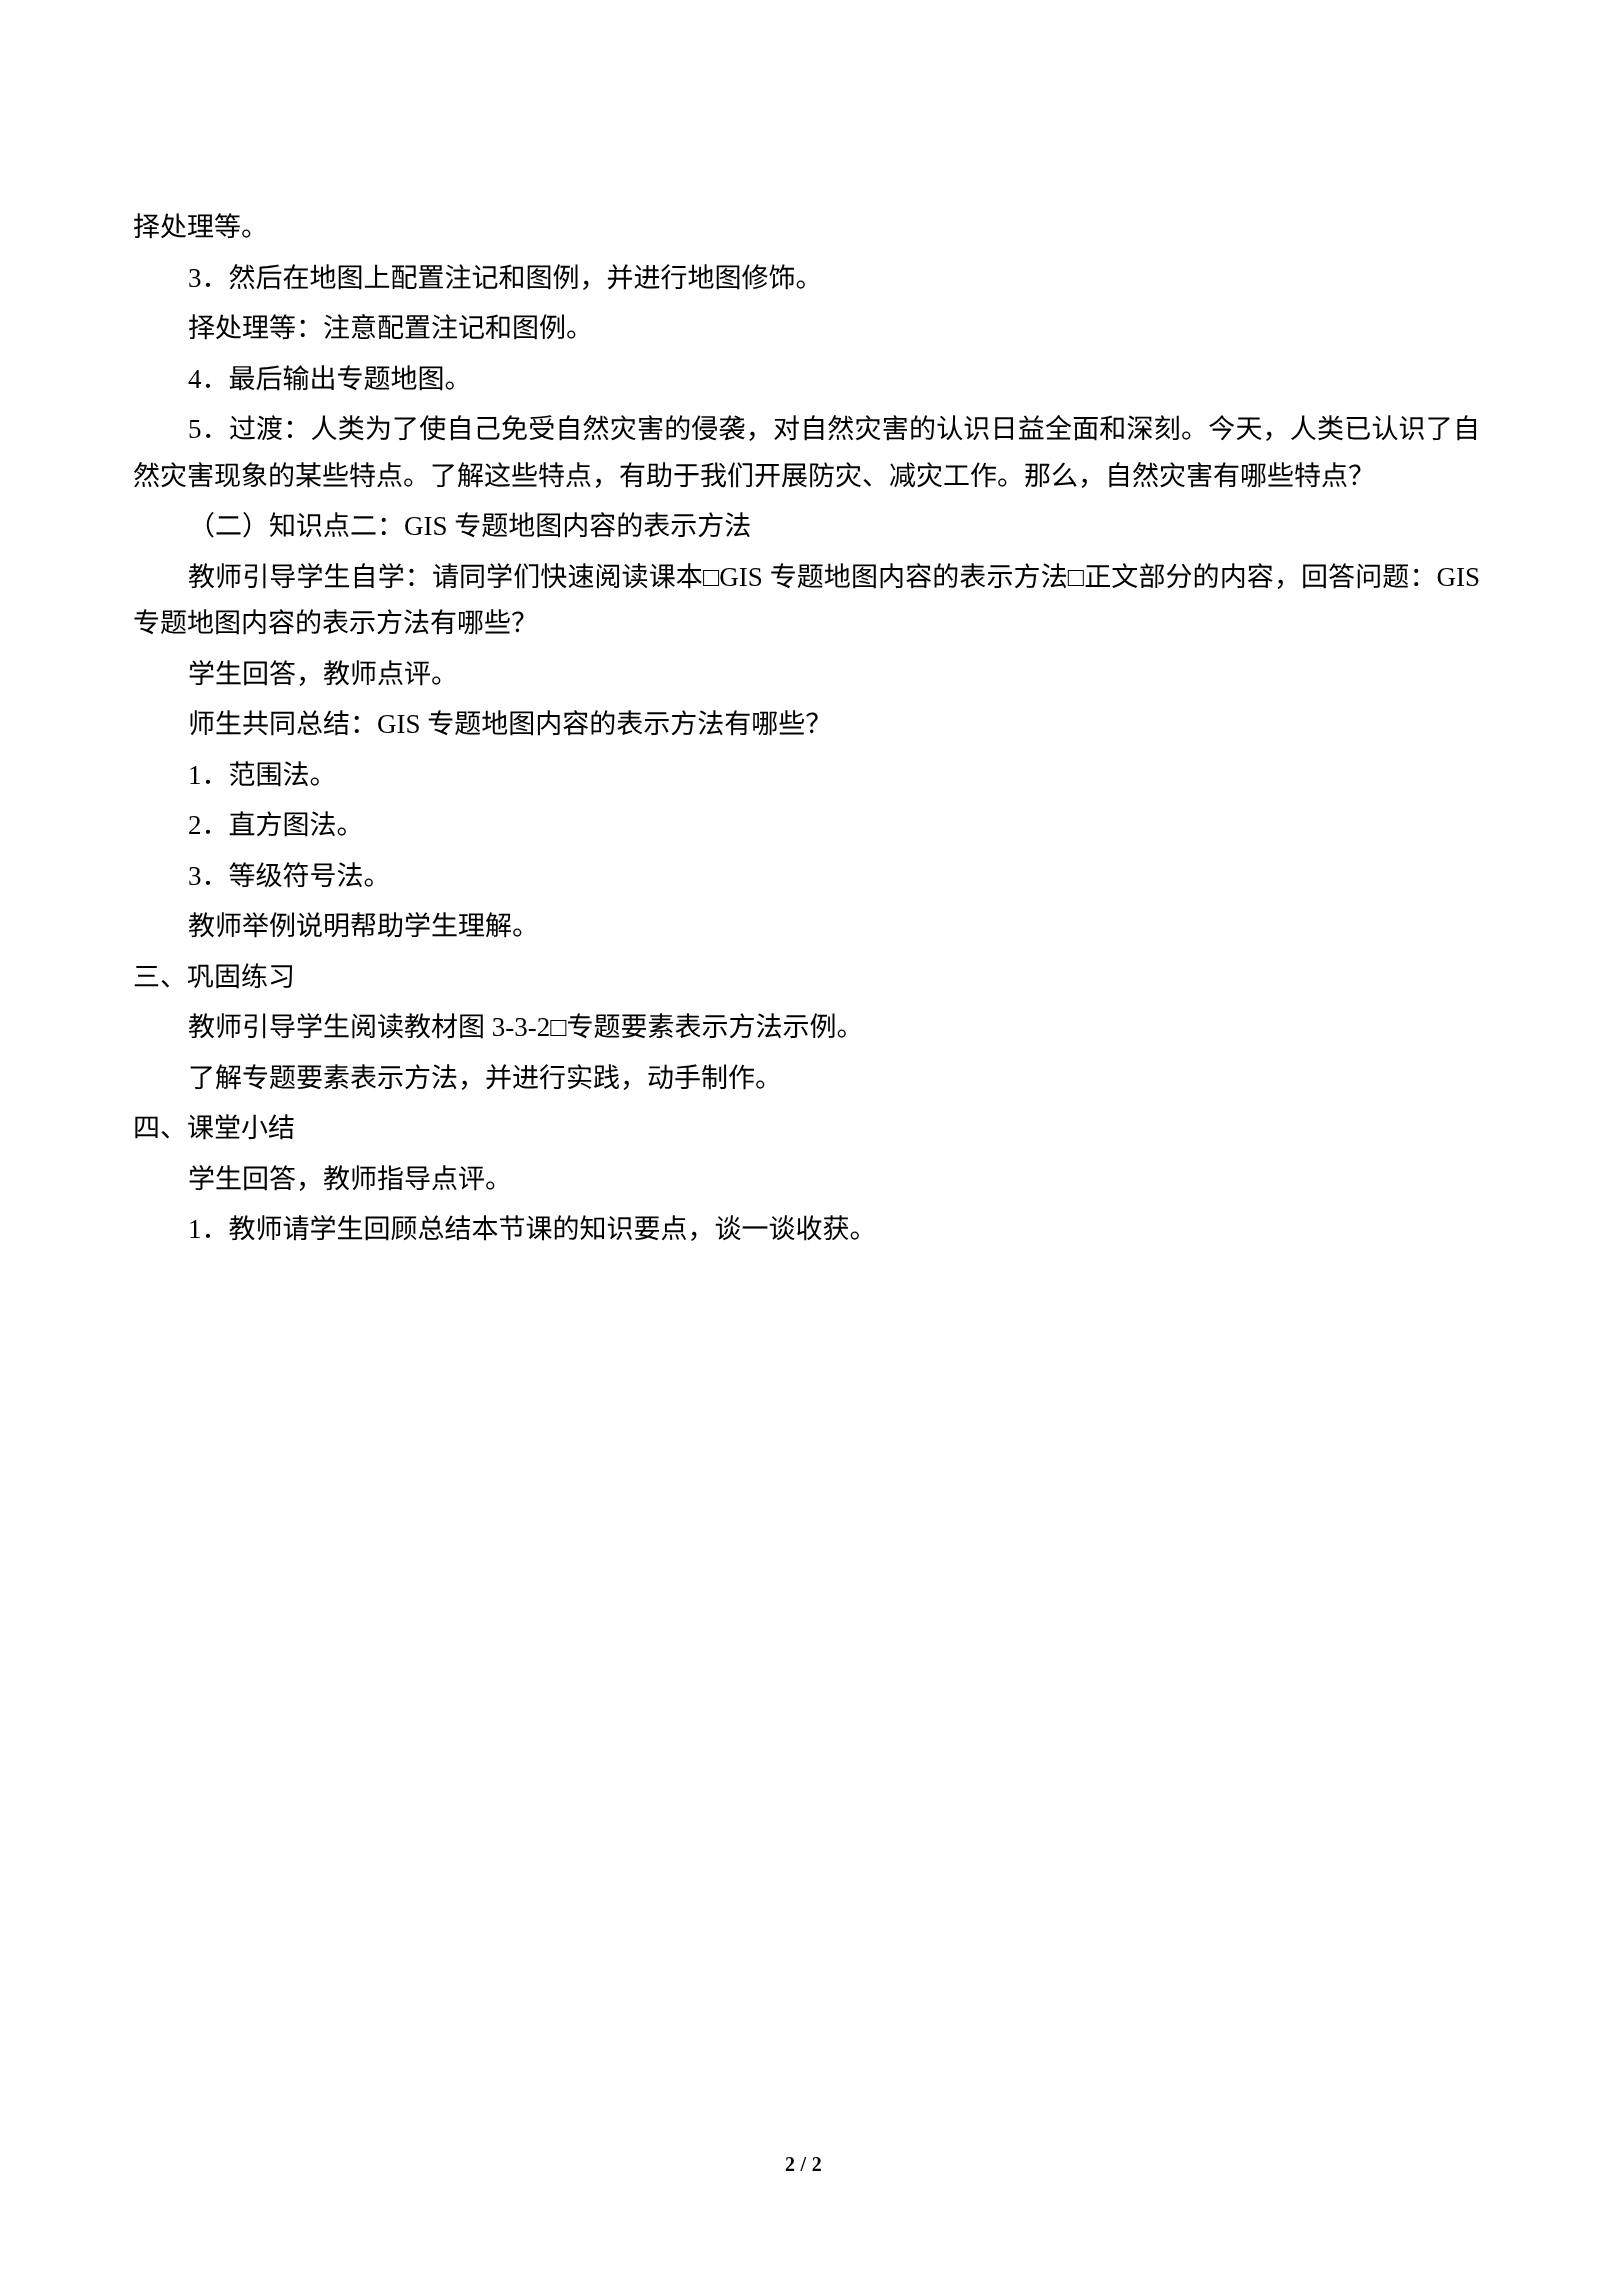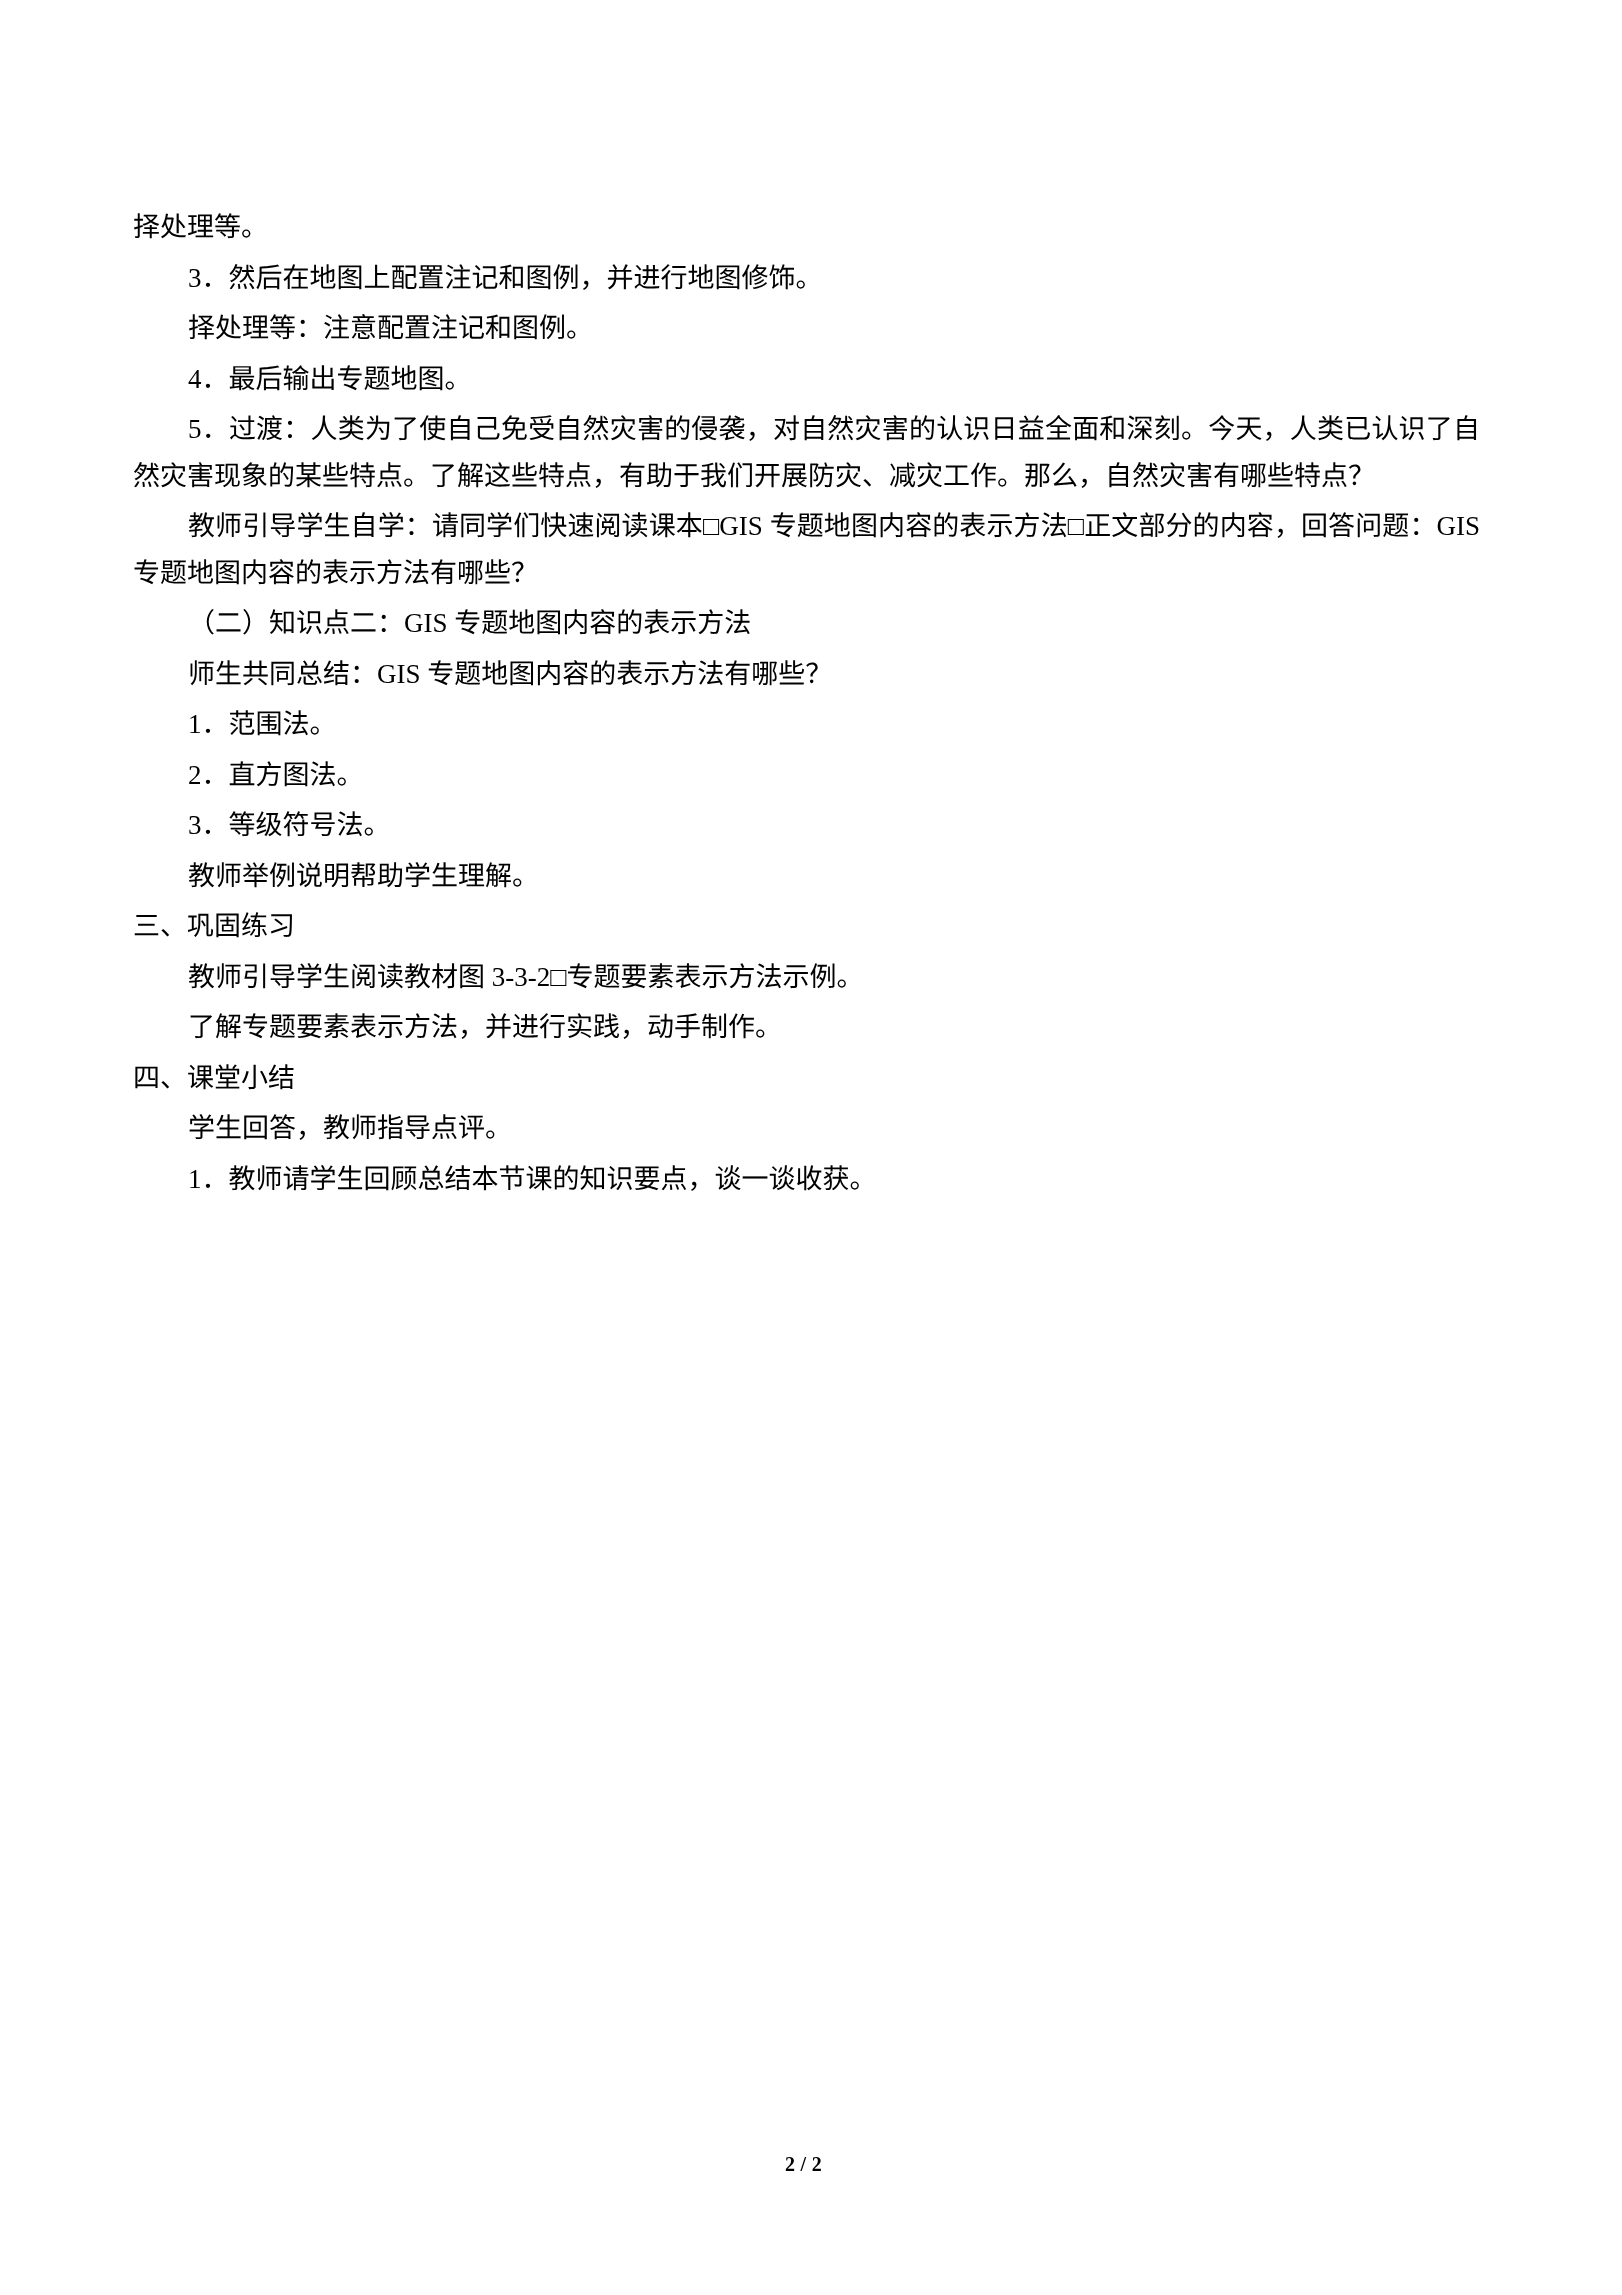--- a/index.html
+++ b/index.html
@@ -55,22 +55,23 @@
 <body>
 
 <div class="page">
 
   <div class="body-text">
     <p class="para indent0">择处理等。</p>
     <p class="para indent1">3．然后在地图上配置注记和图例，并进行地图修饰。</p>
     <p class="para indent1">择处理等：注意配置注记和图例。</p>
     <p class="para indent1">4．最后输出专题地图。</p>
     <p class="para indent1">5．过渡：人类为了使自己免受自然灾害的侵袭，对自然灾害的认识日益全面和深刻。今天，人类已认识了自然灾害现象的某些特点。了解这些特点，有助于我们开展防灾、减灾工作。那么，自然灾害有哪些特点？</p>
+    <p class="para indent1">（二）知识点二：GIS 专题地图内容的表示方法</p>
     <p class="para indent1">教师引导学生自学：请同学们快速阅读课本□GIS 专题地图内容的表示方法□正文部分的内容，回答问题：GIS 专题地图内容的表示方法有哪些？</p>
-    <p class="para indent1">（二）知识点二：GIS 专题地图内容的表示方法</p>
+    <p class="para indent1">学生回答，教师点评。</p>
     <p class="para indent1">师生共同总结：GIS 专题地图内容的表示方法有哪些？</p>
     <p class="para indent1">1．范围法。</p>
     <p class="para indent1">2．直方图法。</p>
     <p class="para indent1">3．等级符号法。</p>
     <p class="para indent1">教师举例说明帮助学生理解。</p>
     <p class="para indent0">三、巩固练习</p>
     <p class="para indent1">教师引导学生阅读教材图 3-3-2□专题要素表示方法示例。</p>
     <p class="para indent1">了解专题要素表示方法，并进行实践，动手制作。</p>
     <p class="para indent0">四、课堂小结</p>
     <p class="para indent1">学生回答，教师指导点评。</p>

